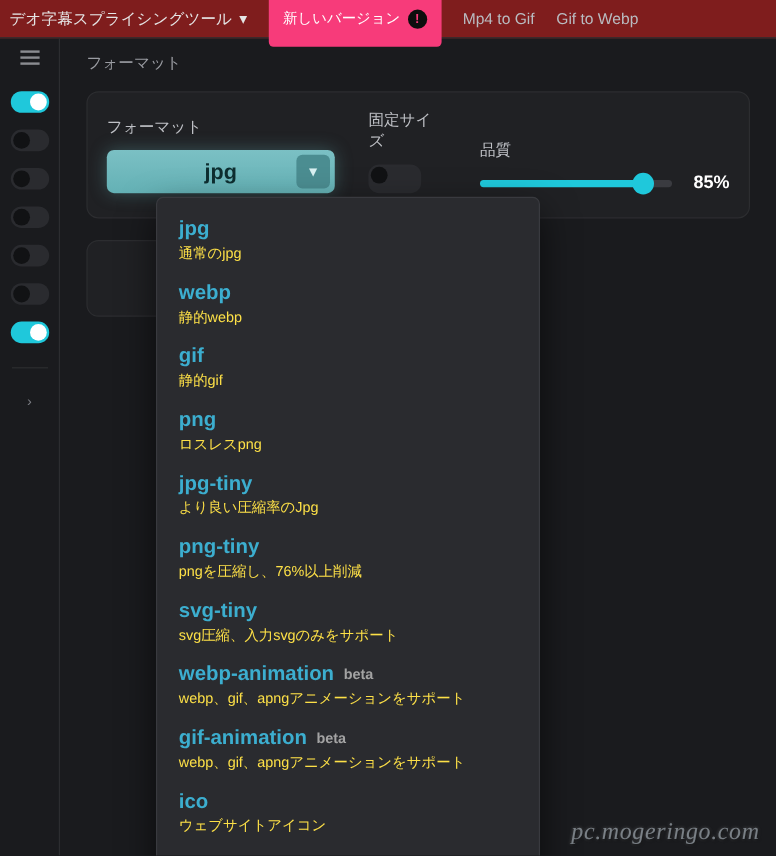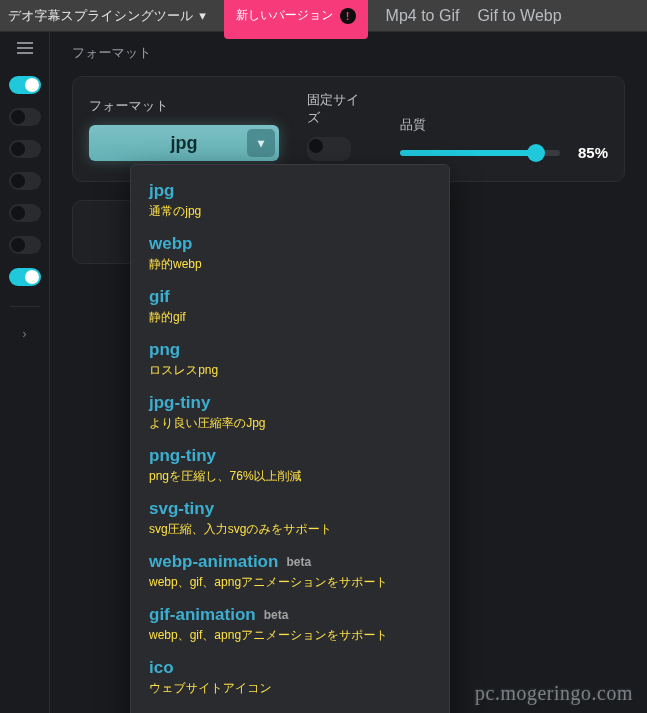--- a/index.html
+++ b/index.html
@@ -12,21 +12,21 @@
     overflow: hidden;
     position: relative;
   }
   .topbar {
     height: 32px;
     display: flex;
     align-items: center;
     padding: 0 8px;
     gap: 18px;
     border-bottom: 1px solid #2c2d30;
-    background: #404040;
+    background: #7f1d1d;
   }
   .topbar-title {
     color: #e5e5e5;
     font-size: 13px;
     display: flex;
     align-items: center;
     gap: 6px;
   }
   .new-version {
     background: #f73b7a;
@@ -43,21 +43,21 @@
     display: inline-flex;
     width: 16px; height: 16px;
     background: #0e0e0e;
     color: #f73b7a;
     border-radius: 50%;
     align-items: center;
     justify-content: center;
     font-size: 11px;
     font-weight: bold;
   }
-  .nav-link { color: #b9bcc1; font-size: 16px; }
+  .nav-link { color: #b9bcc1; font-size: 13px; }
   .content { display: flex; height: calc(100% - 32px); }
   .sidebar {
     width: 50px;
     border-right: 1px solid #2c2d30;
     display: flex;
     flex-direction: column;
     align-items: center;
     padding-top: 10px;
     gap: 14px;
   }
@@ -164,20 +164,21 @@
     display: flex; align-items: center; gap: 8px;
   }
   .dd-desc { color: #fde047; font-size: 12px; margin-top: 2px;}
   .beta-tag { color: #a3a3a3; font-size: 12px; font-weight: 700;}
   .watermark {
     position: absolute;
     right: 14px; bottom: 8px;
     color: rgba(190,200,210,0.55);
     font-family: "Comic Sans MS", cursive;
     font-size: 20px;
+    font-style: italic;
     text-shadow: 1px 1px 2px rgba(0,0,0,0.7), 0 0 3px rgba(255,255,255,0.3);
     letter-spacing: 0.5px;
   }
 </style>
 </head>
 <body>
 
 <div class="topbar">
   <div class="topbar-title">
     <span>デオ字幕スプライシングツール</span>

